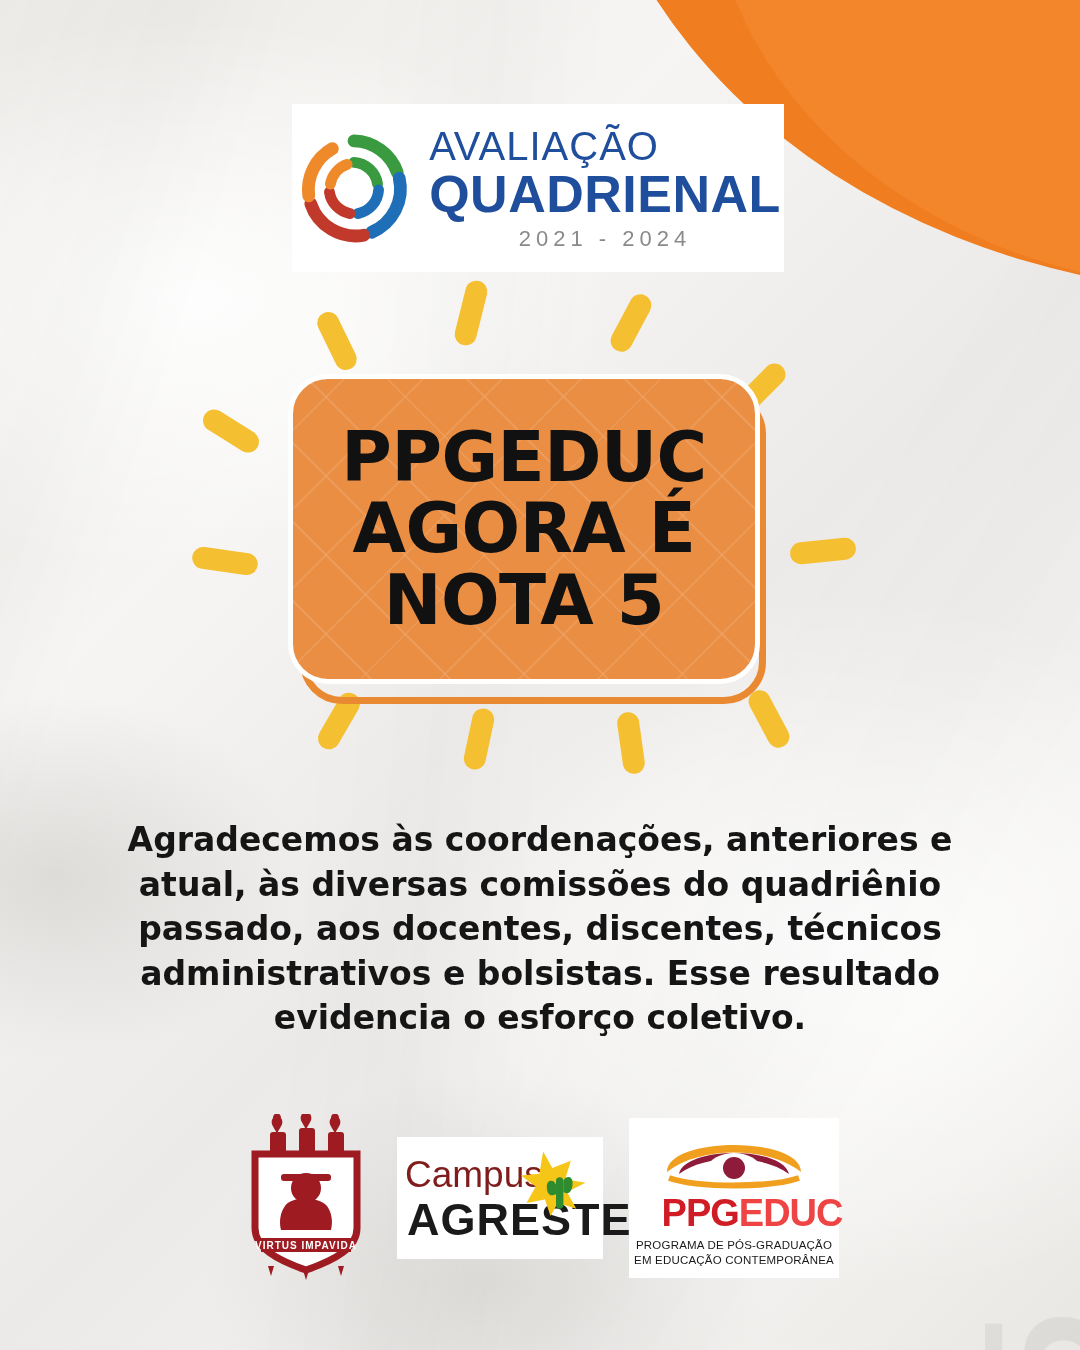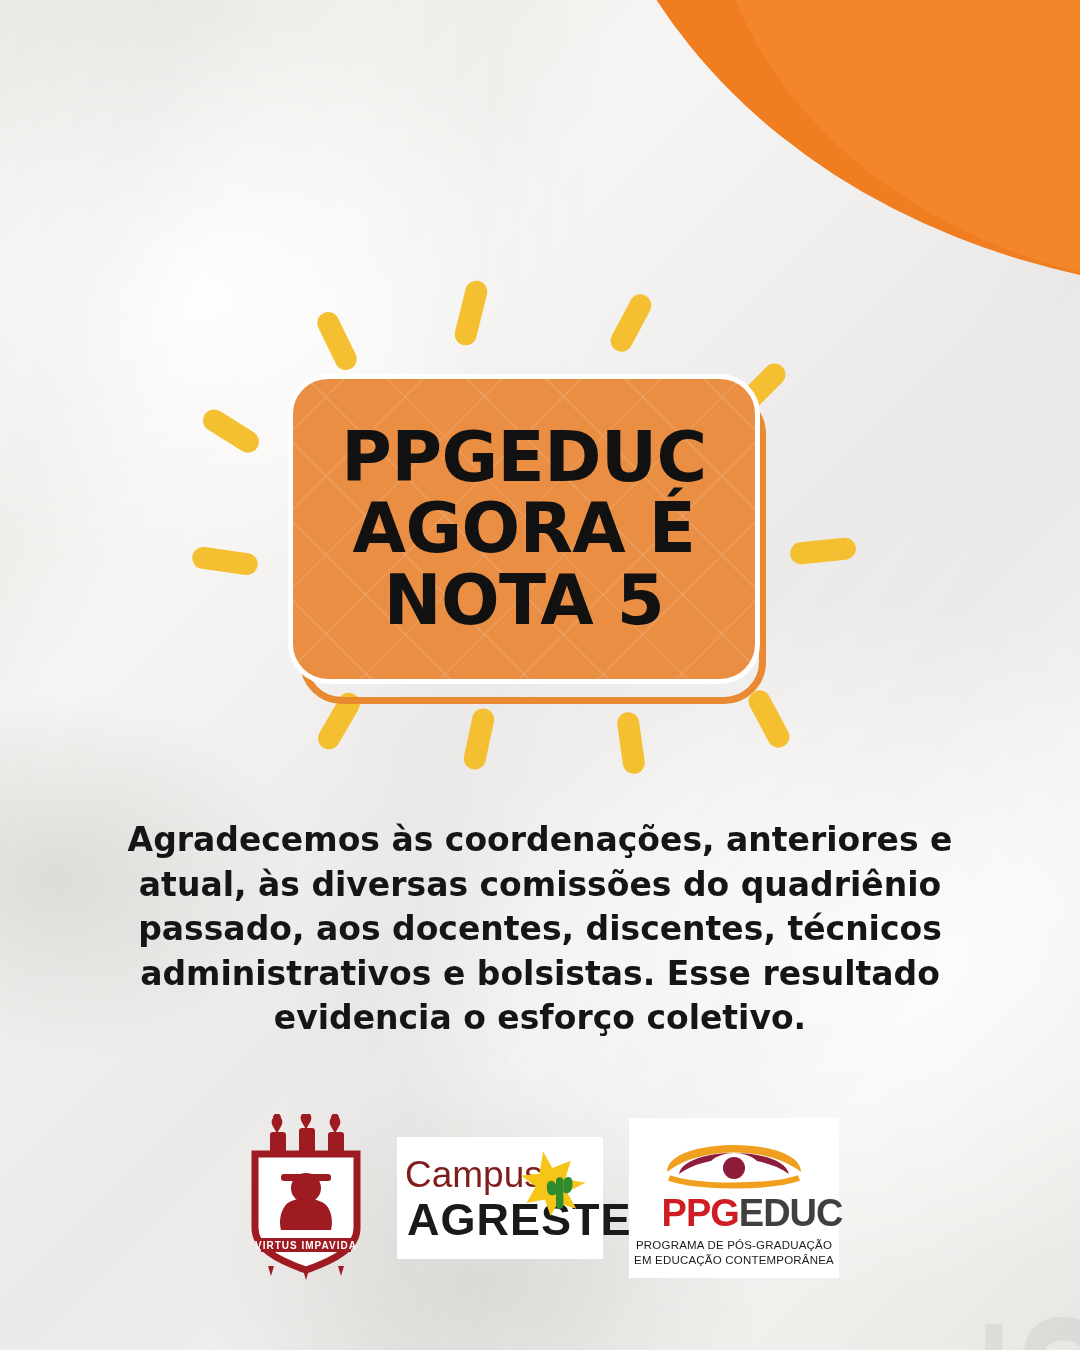--- a/index.html
+++ b/index.html
@@ -272,21 +272,21 @@
     height: 62px;
   }
   .ppg-word {
     font-family: "Liberation Sans", sans-serif;
     font-weight: bold;
     font-size: 38px;
     letter-spacing: -1px;
     margin-top: 2px;
   }
   .ppg-word .p1 { color: #d01c24; margin-left: 36px; }
-  .ppg-word .p2 { color: #404040; margin-top: 24px; }
+  .ppg-word .p2 { color: #ef4444; margin-top: 24px; }
   .ppg-sub {
     font-family: "Liberation Sans", sans-serif;
     font-weight: normal;
     font-size: 11.5px;
     color: #1a1a1a;
     text-align: center;
     line-height: 1.3;
     margin-top: 3px;
     letter-spacing: 0.2px;
   }
@@ -317,20 +317,41 @@
 <div class="poster">
 
   <div class="bg-texture"></div>
   <div class="bg-streaks"></div>
 
   <div class="corner-swoosh"></div>
   <div class="corner-swoosh2"></div>
 
   <div class="watermark right">NOTA 5</div>
 
+  <div class="logo-card">
+    <svg class="aq-mark" viewBox="0 0 120 120">
+      <g fill="none" stroke-width="13" stroke-linecap="round">
+        <path d="M60 12 A48 48 0 0 1 104 44" stroke="#3a9a3f"></path>
+        <path d="M106 50 A48 48 0 0 1 78 105" stroke="#1f6fb8"></path>
+        <path d="M70 108 A48 48 0 0 1 16 76" stroke="#c0392b"></path>
+        <path d="M14 68 A48 48 0 0 1 38 20" stroke="#ef8a2b"></path>
+      </g>
+      <g fill="none" stroke-width="11" stroke-linecap="round">
+        <path d="M60 34 A26 26 0 0 1 84 56" stroke="#3a9a3f"></path>
+        <path d="M85 62 A26 26 0 0 1 64 86" stroke="#1f6fb8"></path>
+        <path d="M56 86 A26 26 0 0 1 35 64" stroke="#c0392b"></path>
+        <path d="M36 56 A26 26 0 0 1 53 36" stroke="#ef8a2b"></path>
+      </g>
+    </svg>
+    <div class="aq-text">
+      <div class="aq-line1">AVALIAÇÃO</div>
+      <div class="aq-line2">QUADRIENAL</div>
+      <div class="aq-line3">2021 - 2024</div>
+    </div>
+  </div>
 
   <div class="rays">
     <div class="ray" style="left:310px; top:10px;  width:22px; height:66px; transform:rotate(14deg);"></div>
     <div class="ray" style="left:470px; top:22px;  width:22px; height:62px; transform:rotate(28deg);"></div>
     <div class="ray" style="left:600px; top:88px;  width:22px; height:60px; transform:rotate(45deg);"></div>
     <div class="ray" style="left:176px; top:40px;  width:22px; height:62px; transform:rotate(-26deg);"></div>
     <div class="ray" style="left:70px;  top:130px; width:22px; height:62px; transform:rotate(-58deg);"></div>
     <div class="ray" style="left:42px;  top:280px; width:66px; height:22px; transform:rotate(8deg);"></div>
     <div class="ray" style="left:640px; top:270px; width:66px; height:22px; transform:rotate(-6deg);"></div>
     <div class="ray" style="left:178px; top:420px; width:22px; height:62px; transform:rotate(30deg);"></div>

